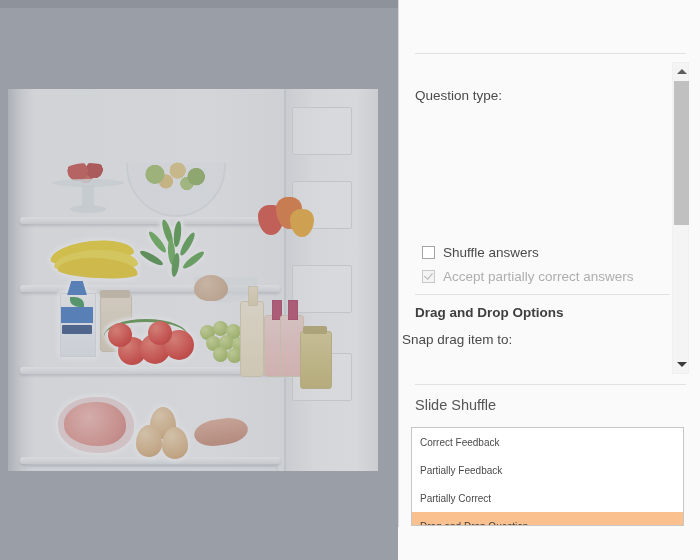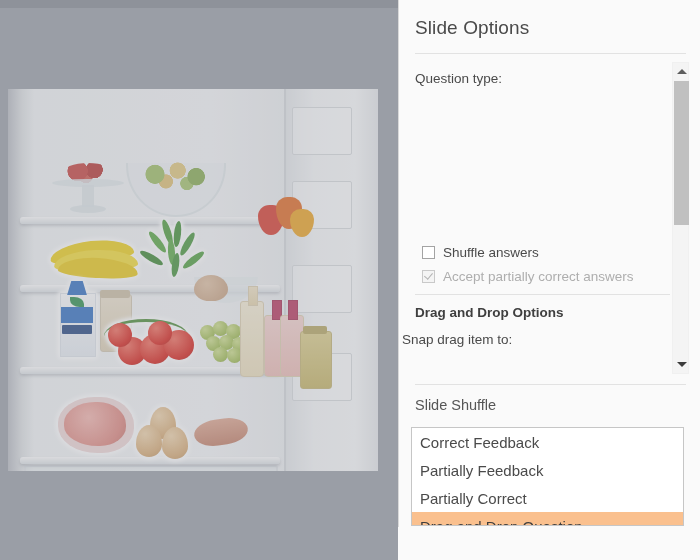--- a/index.html
+++ b/index.html
@@ -384,21 +384,21 @@
     box-sizing: border-box;
     background: #fff;
     border: 1px solid #c6c6c6;
     overflow: hidden;
   }
   .layer-item {
     height: 28px;
     display: flex;
     align-items: center;
     padding-left: 8px;
-    font-size: 15px;
+    font-size: 10px;
     color: #4a4a4a;
     box-sizing: border-box;
   }
   .layer-item.selected {
     background: #fac08e;
     color: #3d3d3d;
   }
   .bottom-fill {
     position: absolute;
     left: 398px; top: 527px;
@@ -510,26 +510,25 @@
           </div>
         <div class="food sausage"></div>
 
       </div>
       <div class="veil"></div>
     </div>
   </div>
 
   <div class="panel">
 
-    <div class="panel-title">Slide Options</div>
     <div class="hr top"></div>
 
     <div class="scroll-section">
 
-      <div class="row" style="top:9px">
+      <div class="row" style="top:26px">
         <span class="lbl">Question type:</span>
       </div>
 
 
       <div class="cbrow" style="top:206px">
         <span class="cbox checked disabled"></span>
         <span class="cbtext disabled">Accept partially correct answers</span>
       </div>
 
       <div class="cbrow" style="top:182px">

